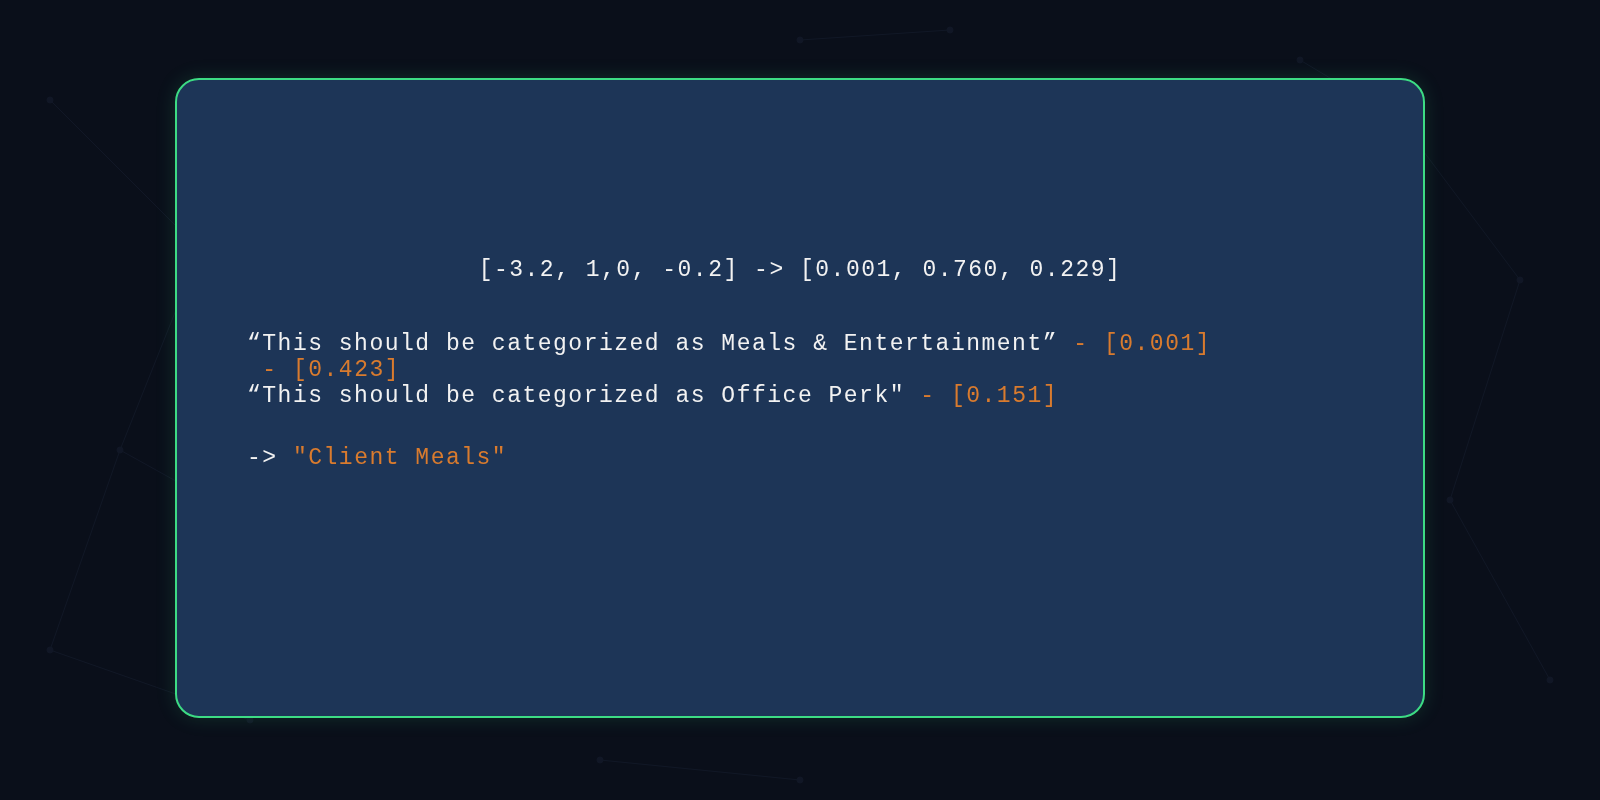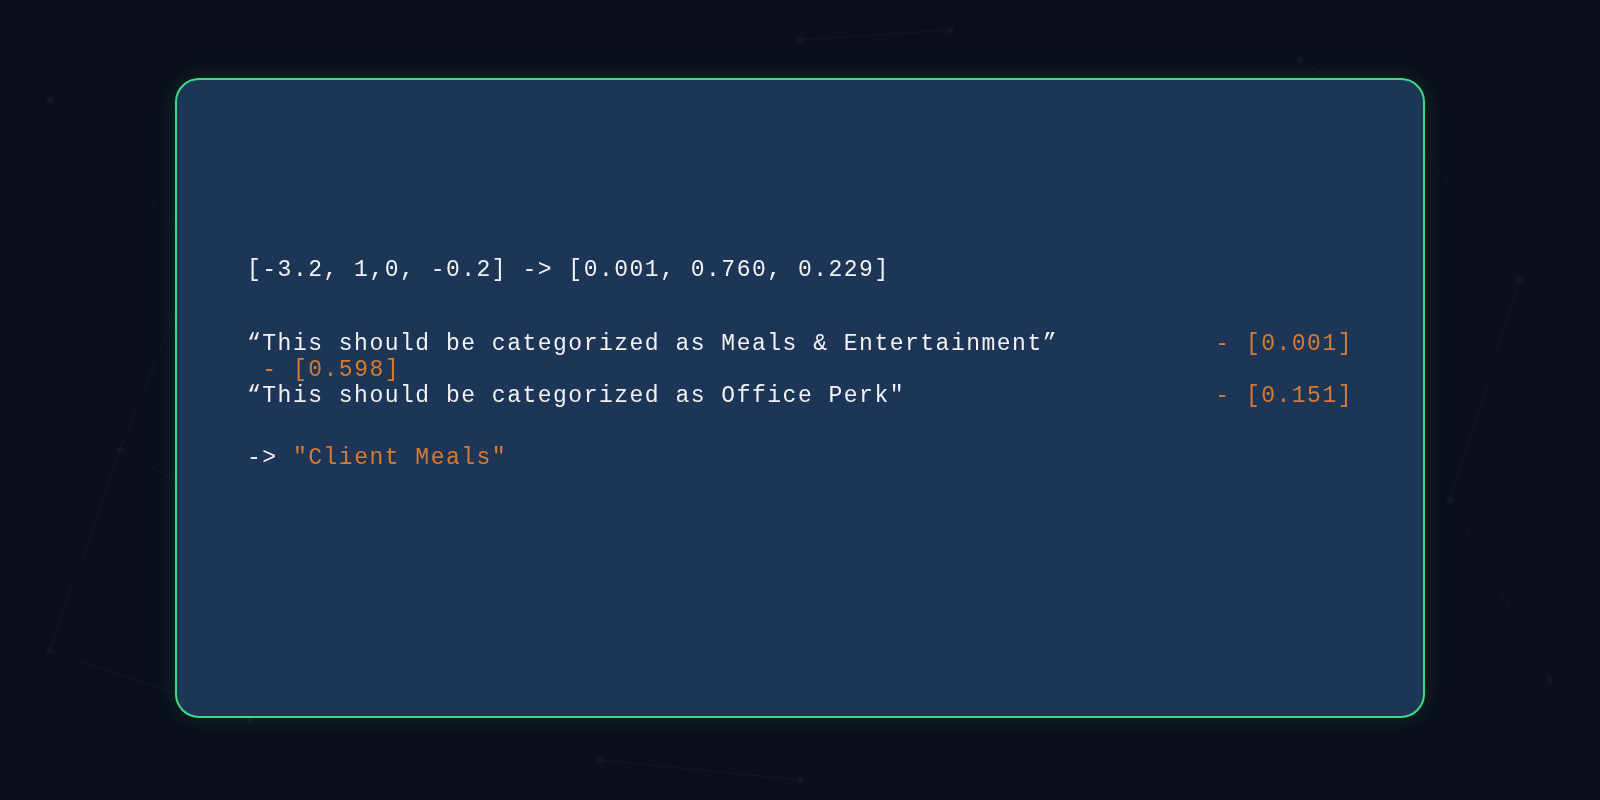--- a/index.html
+++ b/index.html
@@ -28,25 +28,25 @@
     border-radius: 24px;
     box-shadow: 0 0 20px rgba(61, 220, 132, 0.15);
     padding: 170px 70px 0 70px;
   }
   .line {
     font-size: 23px;
     letter-spacing: 1.5px;
     color: #f2f2f2;
     white-space: pre;
     line-height: 1.8;
+    text-align: center;
   }
   .blank-line { height: 40px; }
   .row {
     display: flex;
-    justify-content: space-between;
     align-items: baseline;
   }
   .row-left {
     font-size: 23px;
     letter-spacing: 1.5px;
     color: #f2f2f2;
     white-space: pre;
   }
   .row-right {
     font-size: 23px;
@@ -102,21 +102,21 @@
 
 <div class="card">
   <div class="line">[-3.2, 1,0, -0.2] -&gt; [0.001, 0.760, 0.229]</div>
   <div class="blank-line"></div>
 
   <div class="row">
     <span class="row-left">“This should be categorized as Meals &amp; Entertainment”</span>
     <span class="row-right"><span class="dash"> - </span><span class="val">[0.001]</span></span>
   </div>
   <div class="row">
-    <span class="row-right"><span class="dash"> - </span><span class="val">[0.598]</span></span>
+    <span class="row-right"><span class="dash"> - </span><span class="val">[0.423]</span></span>
   </div>
   <div class="row">
     <span class="row-left">“This should be categorized as Office Perk"</span>
     <span class="row-right"><span class="dash"> - </span><span class="val">[0.151]</span></span>
   </div>
 
   <div class="result-line"><span class="arrow">-&gt; </span><span class="result">"Client Meals"</span></div>
 </div>
 
 </body></html>

